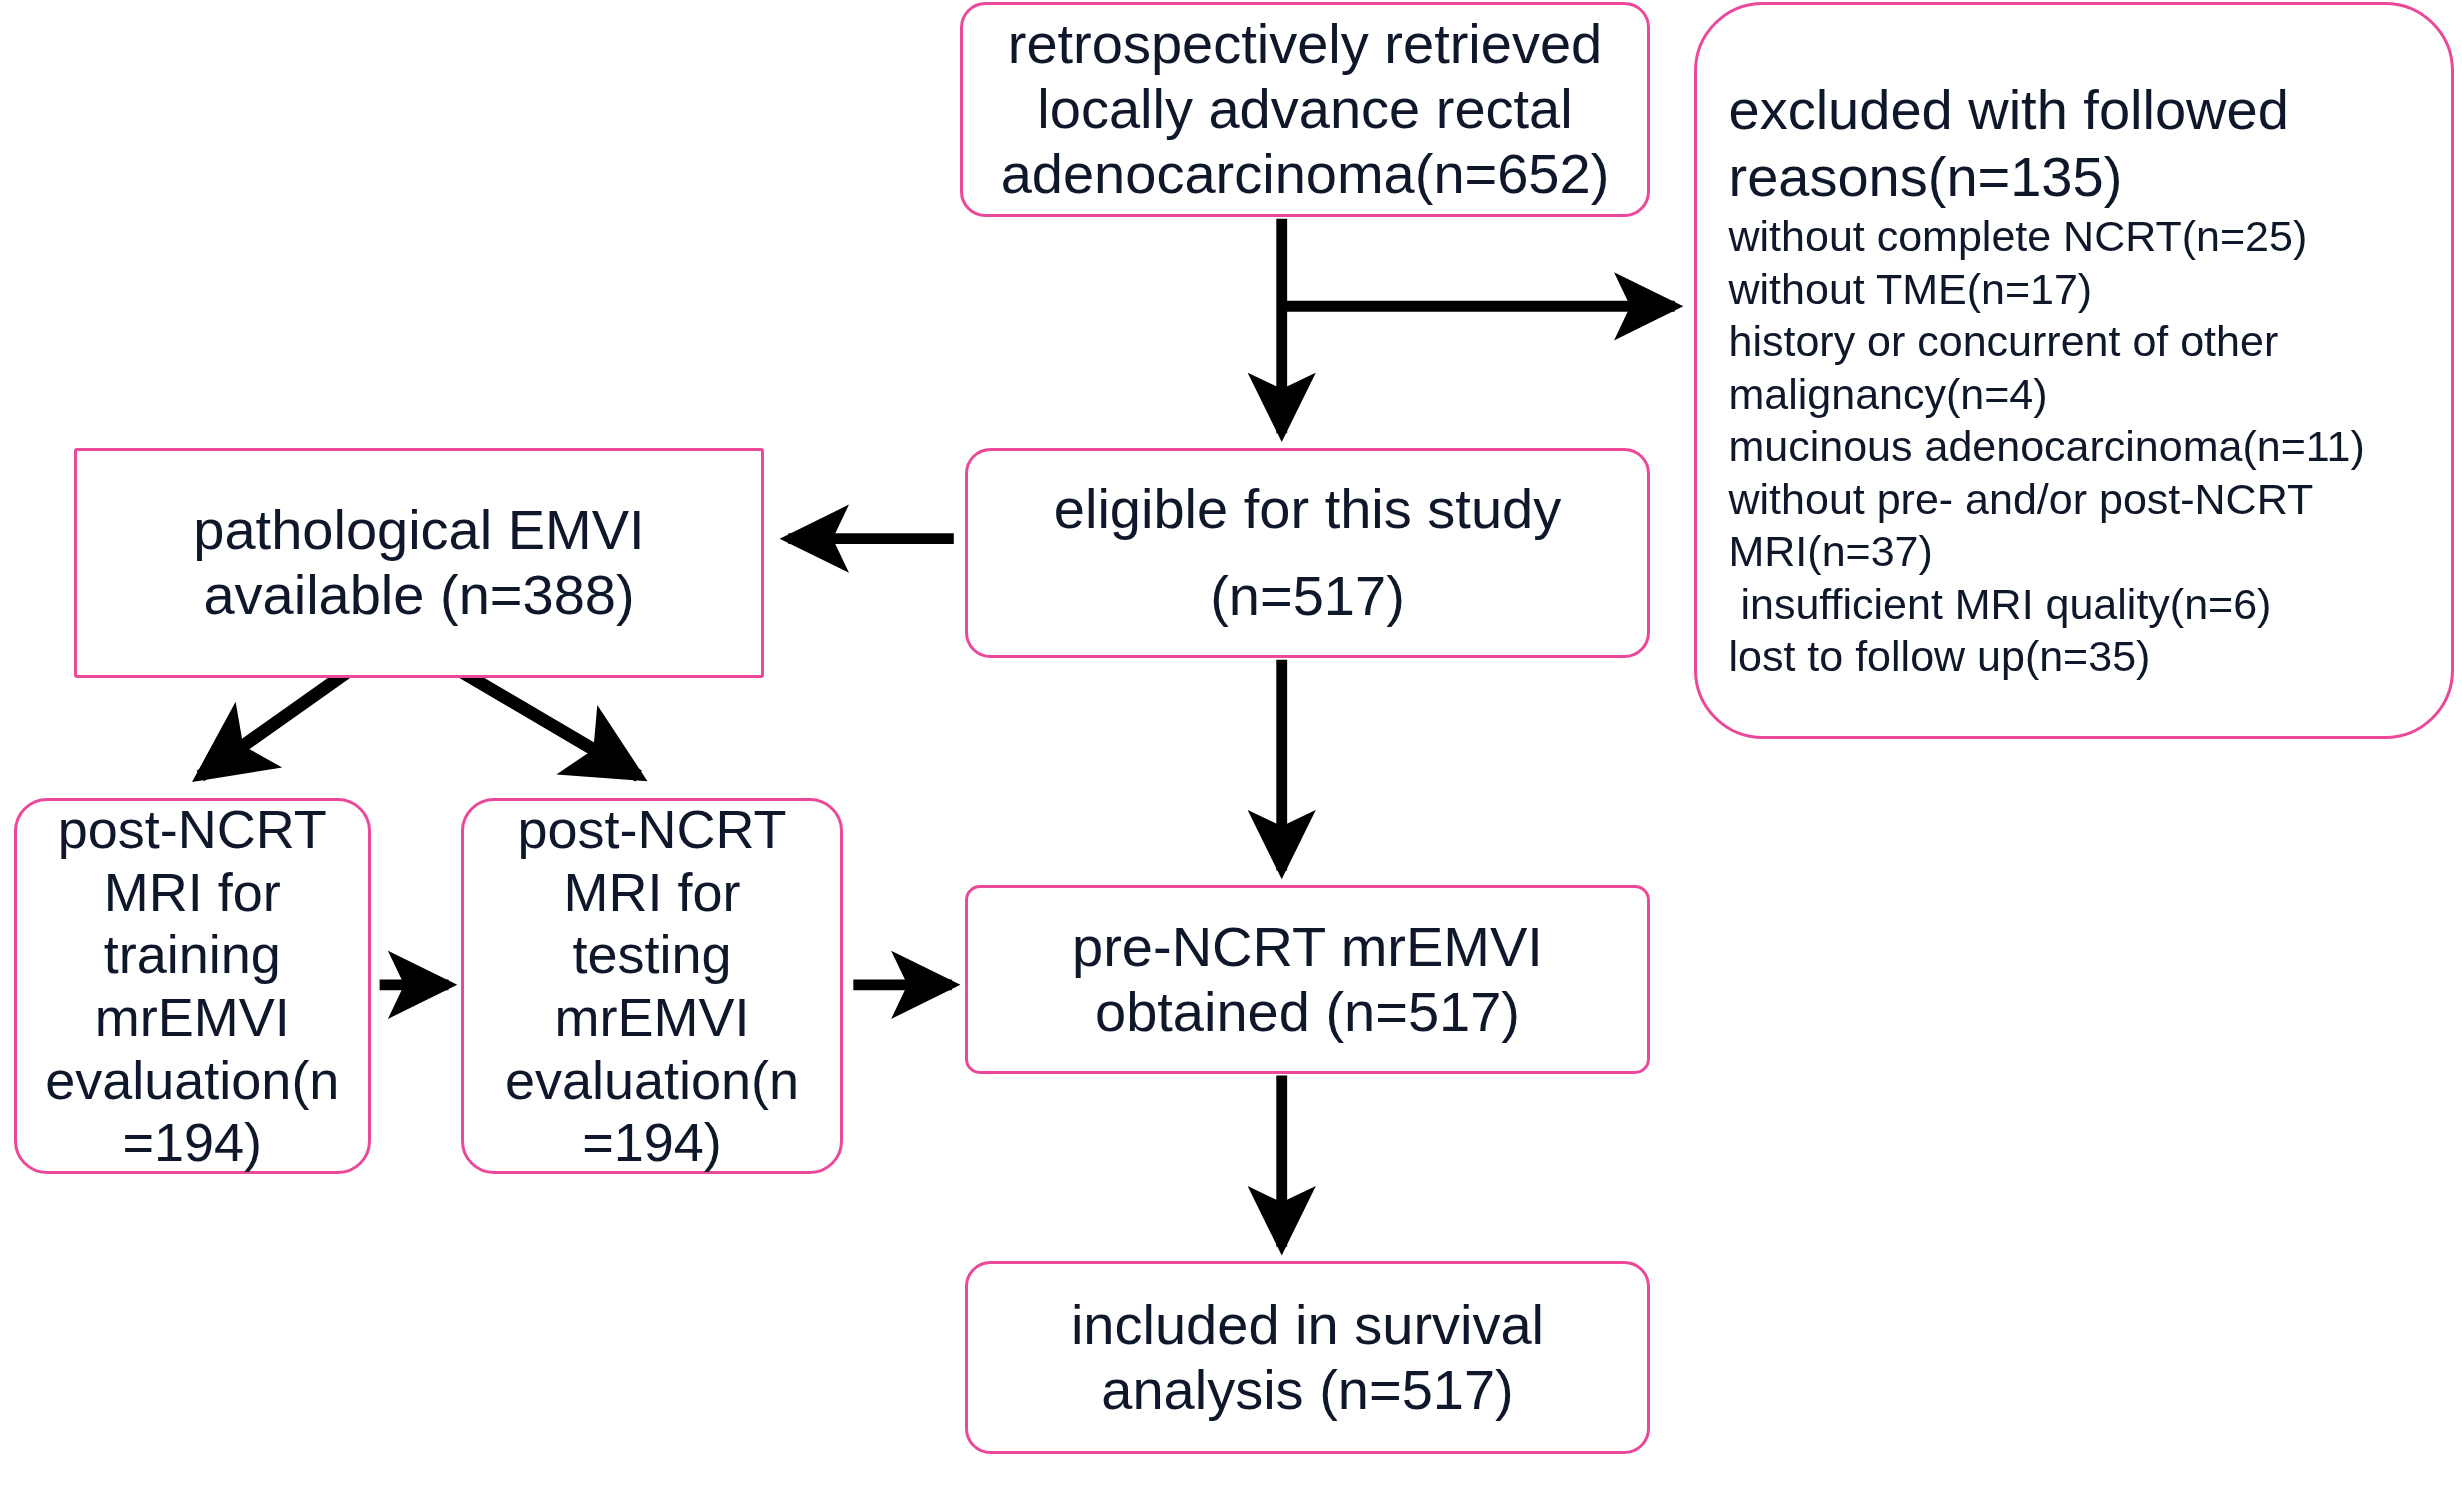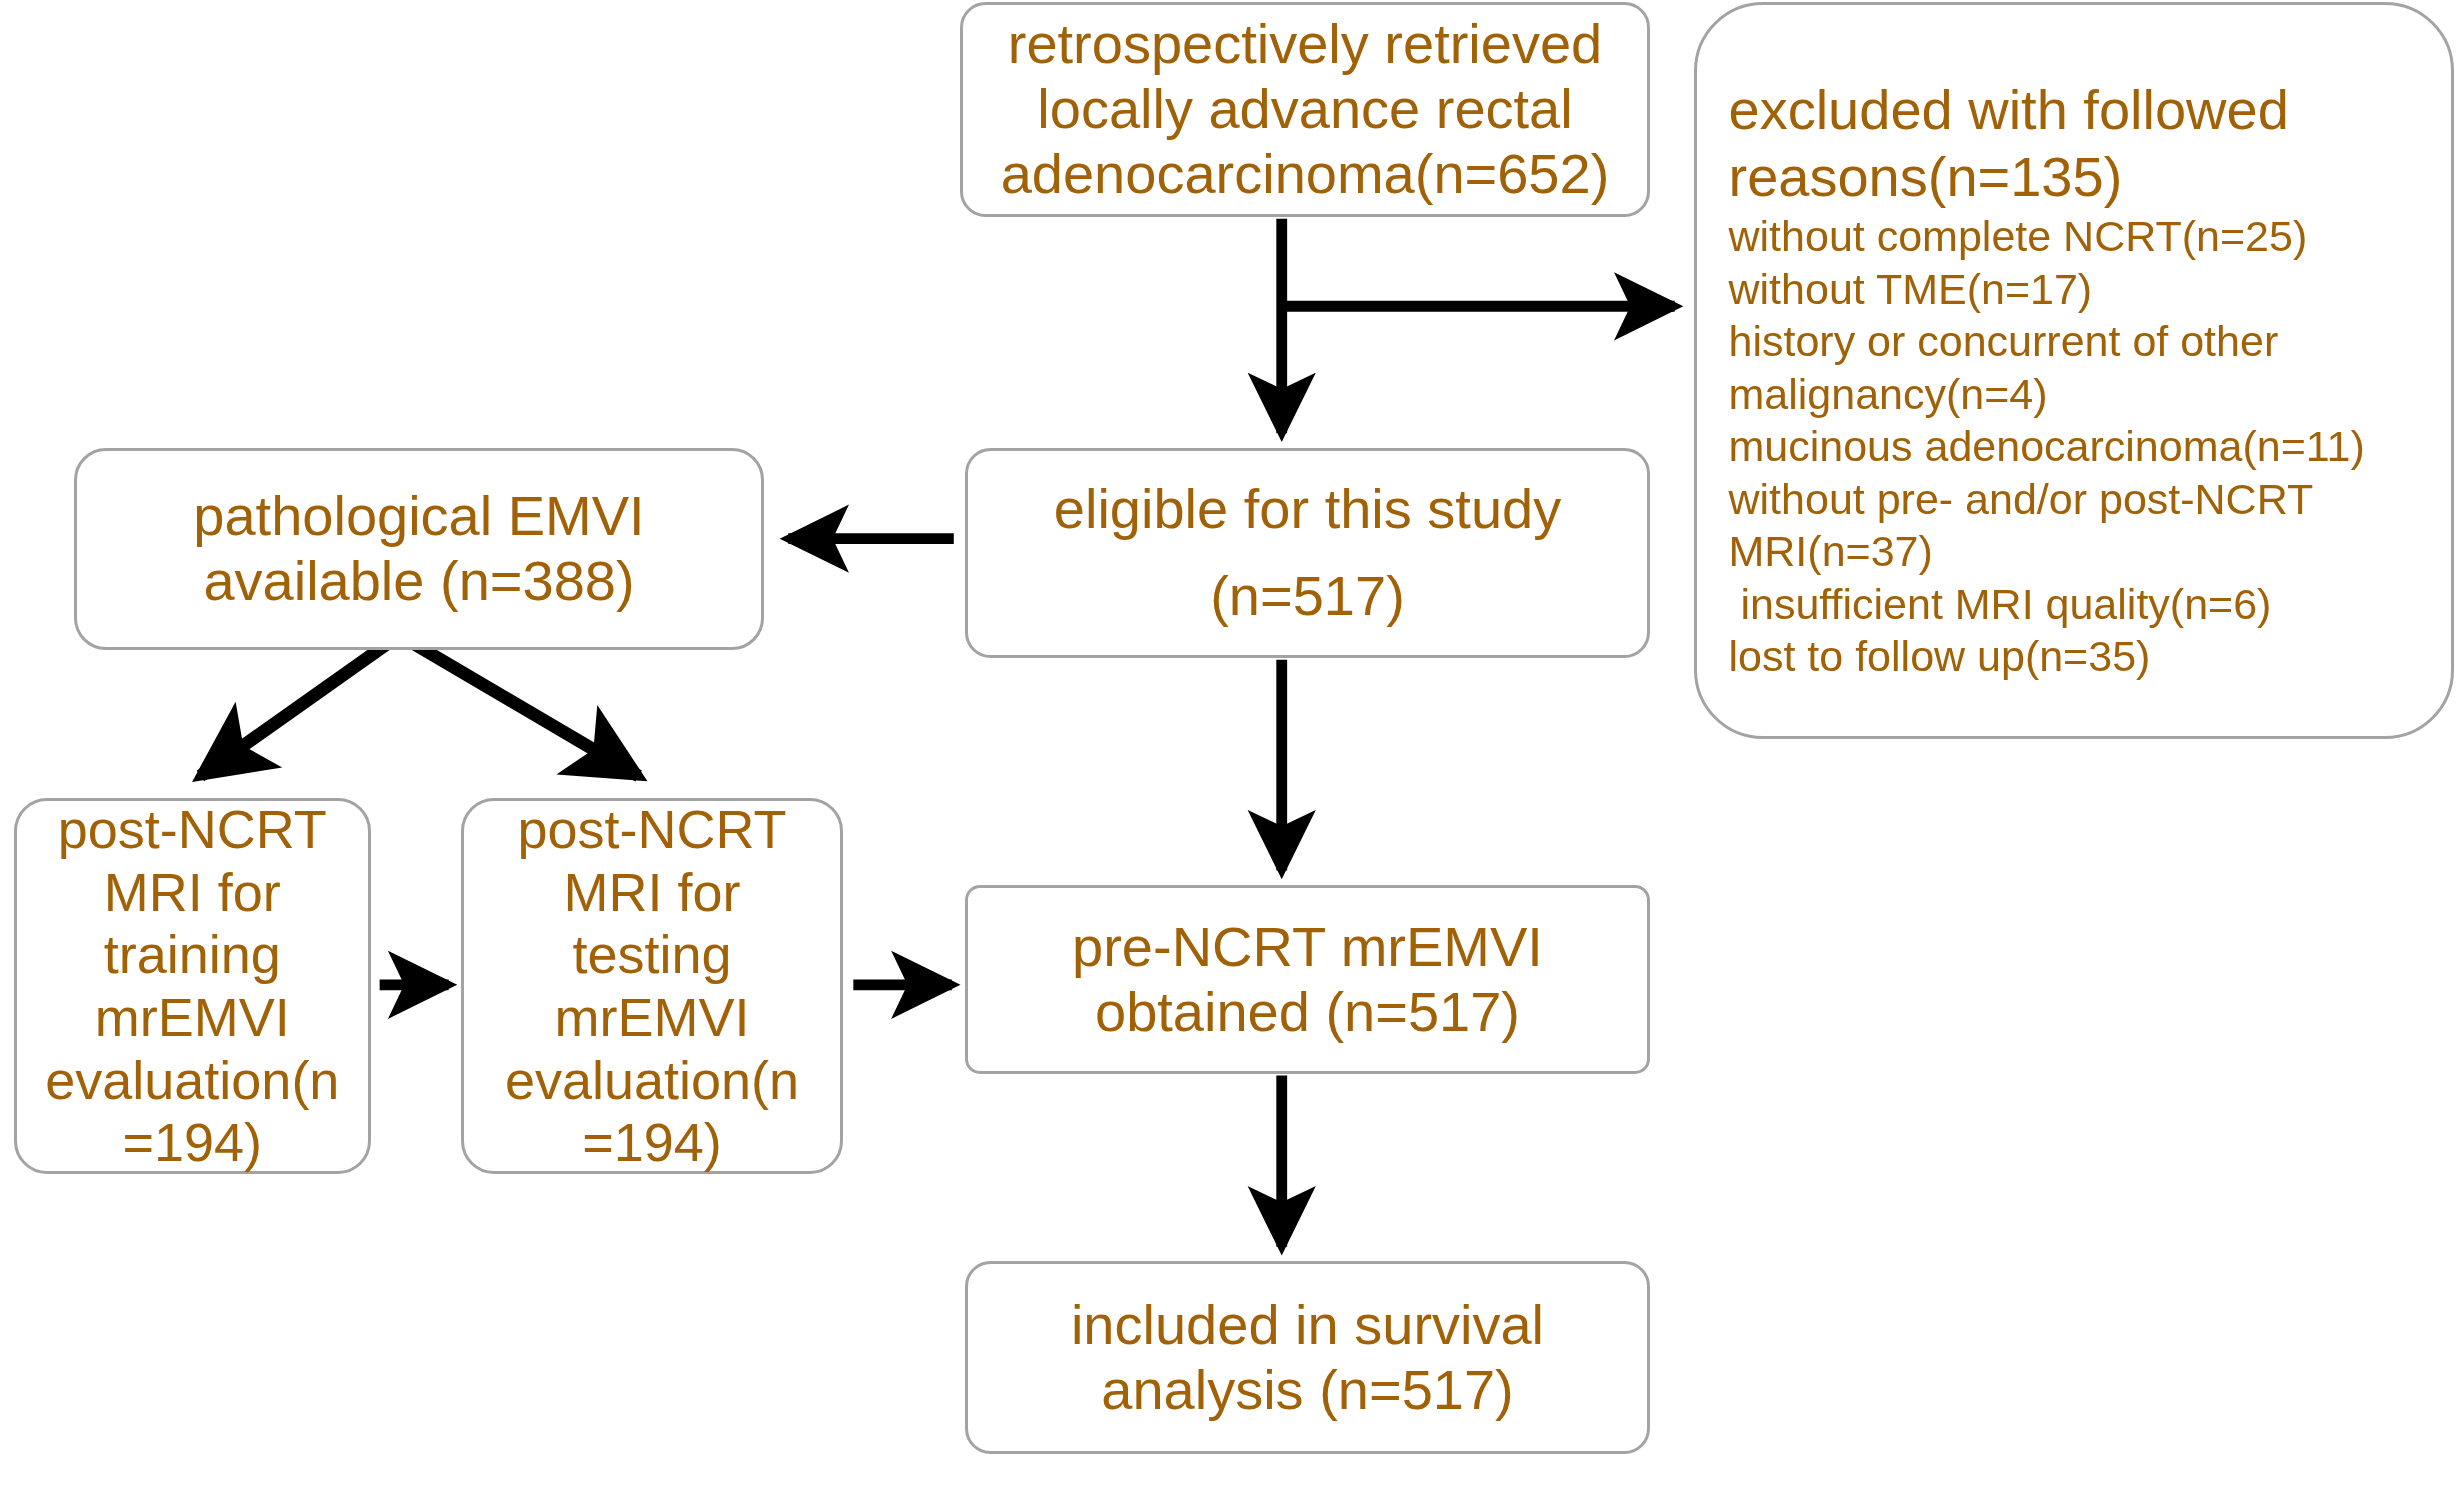--- a/index.html
+++ b/index.html
@@ -21,27 +21,27 @@
     left: 0;
     top: 0;
     width: 2463px;
     height: 1492px;
     pointer-events: none;
   }
   .node {
     position: absolute;
     box-sizing: border-box;
     background: #ffffff;
-    border: 3px solid #a3a3a3;
+    border: 3px solid #ec4899;
     display: flex;
     flex-direction: column;
     align-items: center;
     justify-content: center;
     text-align: center;
-    color: #a16207;
+    color: #0f172a;
     line-height: 1.16;
     z-index: 3;
   }
   .node .line {
     display: block;
     white-space: pre;
   }
 
   
   #node-source {
@@ -70,22 +70,22 @@
     display: block;
     white-space: pre;
   }
   #node-eligible {
     left: 965px; top: 448px; width: 685px; height: 210px;
     border-radius: 25.6px;
     font-size: 56px;
     gap: 22px;
   }
   #node-path-emvi {
-    left: 74px; top: 448px; width: 690px; height: 202px;
-    border-radius: 32px;
+    left: 74px; top: 448px; width: 690px; height: 230px;
+    border-radius: 3px;
     font-size: 56px;
   }
   #node-training {
     left: 13.8px; top: 798px; width: 357px; height: 376px;
     border-radius: 33px;
     font-size: 54px;
   }
   #node-testing {
     left: 461px; top: 798px; width: 382px; height: 376px;
     border-radius: 33px;

